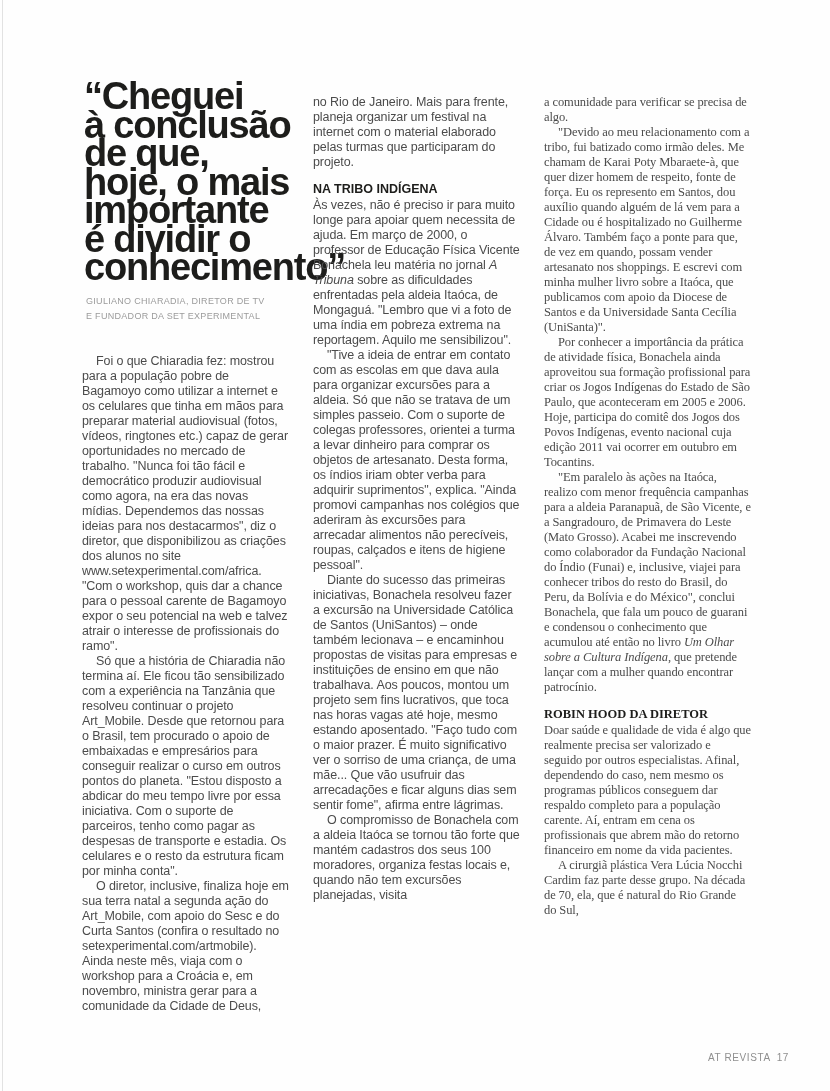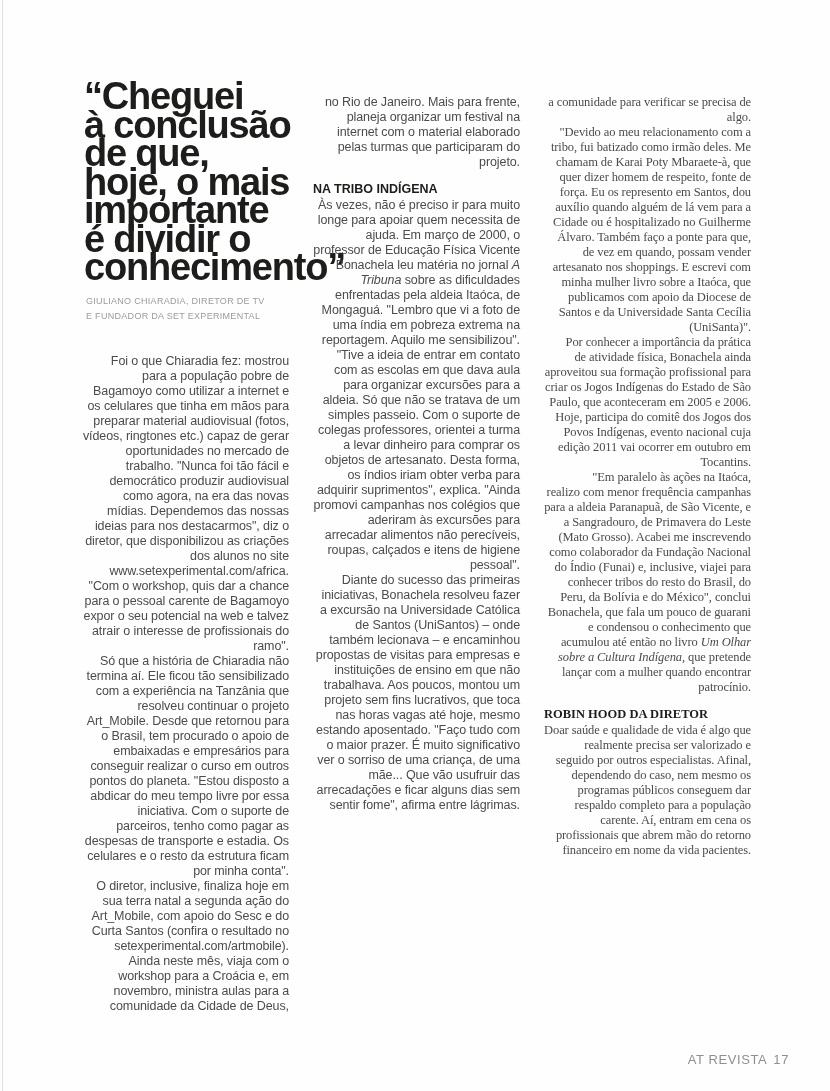--- a/index.html
+++ b/index.html
@@ -51,39 +51,39 @@
     width: 207px;
     font-size: 12.5px;
     line-height: 15px;
     color: #4b4b4b;
     letter-spacing: -0.1px;
   }
   #col1 { left: 82px;  top: 354px; }
   #col2 { left: 313px; top: 95px; }
   #col3 { left: 544px; top: 95px; font-family: Liberation Serif, serif; }
 
-  .para { text-align: right; }
+  .para { text-align: left; }
   .para.indent { text-indent: 14px; }
   .para i { font-style: italic; }
 
   .sec-heading {
     margin-top: 12px;
     margin-bottom: 1px;
     font-size: 12.5px;
     line-height: 15px;
     font-weight: bold;
     letter-spacing: 0;
     color: #1d1d1b;
   }
 
   .footer {
     position: absolute;
     right: 41px;
     top: 1052px;
-    font-size: 13px;
+    font-size: 10px;
     letter-spacing: 0.6px;
     color: #8f8f8f;
   }
   .footer .pagenum { margin-left: 6px; color: #8f8f8f; }
 </style>
 </head>
 <body>
 
 <div class="page">
   <div class="edge-line"></div>
@@ -95,36 +95,38 @@
 importante
 é dividir o
 conhecimento”</h1>
 
   <div class="attribution">GIULIANO CHIARADIA, DIRETOR DE TV
 E FUNDADOR DA SET EXPERIMENTAL</div>
 
   <div class="col" id="col1">
       <p class="para indent">Foi o que Chiaradia fez: mostrou para a população pobre de Bagamoyo como utilizar a internet e os celulares que tinha em mãos para preparar material audiovisual (fotos, vídeos, ringtones etc.) capaz de gerar oportunidades no mercado de trabalho. "Nunca foi tão fácil e democrático produzir audiovisual como agora, na era das novas mídias. Dependemos das nossas ideias para nos destacarmos", diz o diretor, que disponibilizou as criações dos alunos no site www.setexperimental.com/africa. "Com o workshop, quis dar a chance para o pessoal carente de Bagamoyo expor o seu potencial na web e talvez atrair o interesse de profissionais do ramo".</p>
       <p class="para indent">Só que a história de Chiaradia não termina aí. Ele ficou tão sensibilizado com a experiência na Tanzânia que resolveu continuar o projeto Art_Mobile. Desde que retornou para o Brasil, tem procurado o apoio de embaixadas e empresários para conseguir realizar o curso em outros pontos do planeta. "Estou disposto a abdicar do meu tempo livre por essa iniciativa. Com o suporte de parceiros, tenho como pagar as despesas de transporte e estadia. Os celulares e o resto da estrutura ficam por minha conta".</p>
-      <p class="para indent">O diretor, inclusive, finaliza hoje em sua terra natal a segunda ação do Art_Mobile, com apoio do Sesc e do Curta Santos (confira o resultado no setexperimental.com/artmobile). Ainda neste mês, viaja com o workshop para a Croácia e, em novembro, ministra aulas para a comunidade da Cidade de Deus,</p>
+      <p class="para indent">O diretor, inclusive, finaliza hoje em sua terra natal a segunda ação do Art_Mobile, com apoio do Sesc e do Curta Santos (confira o resultado no setexperimental.com/artmobile). Ainda neste mês, viaja com o workshop para a Croácia e, em novembro, ministra gerar para a comunidade da Cidade de Deus,</p>
     </div>
 
   <div class="col" id="col2">
       <p class="para">no Rio de Janeiro. Mais para frente, planeja organizar um festival na internet com o material elaborado pelas turmas que participaram do projeto.</p>
       <h3 class="sec-heading">NA TRIBO INDÍGENA</h3>
       <p class="para">Às vezes, não é preciso ir para muito longe para apoiar quem necessita de ajuda. Em março de 2000, o professor de Educação Física Vicente Bonachela leu matéria no jornal <i>A Tribuna</i> sobre as dificuldades enfrentadas pela aldeia Itaóca, de Mongaguá. "Lembro que vi a foto de uma índia em pobreza extrema na reportagem. Aquilo me sensibilizou".</p>
       <p class="para indent">"Tive a ideia de entrar em contato com as escolas em que dava aula para organizar excursões para a aldeia. Só que não se tratava de um simples passeio. Com o suporte de colegas professores, orientei a turma a levar dinheiro para comprar os objetos de artesanato. Desta forma, os índios iriam obter verba para adquirir suprimentos", explica. "Ainda promovi campanhas nos colégios que aderiram às excursões para arrecadar alimentos não perecíveis, roupas, calçados e itens de higiene pessoal".</p>
       <p class="para indent">Diante do sucesso das primeiras iniciativas, Bonachela resolveu fazer a excursão na Universidade Católica de Santos (UniSantos) – onde também lecionava – e encaminhou propostas de visitas para empresas e instituições de ensino em que não trabalhava. Aos poucos, montou um projeto sem fins lucrativos, que toca nas horas vagas até hoje, mesmo estando aposentado. "Faço tudo com o maior prazer. É muito significativo ver o sorriso de uma criança, de uma mãe... Que vão usufruir das arrecadações e ficar alguns dias sem sentir fome", afirma entre lágrimas.</p>
+      <p class="para indent">O compromisso de Bonachela com a aldeia Itaóca se tornou tão forte que mantém cadastros dos seus 100 moradores, organiza festas locais e, quando não tem excursões planejadas, visita</p>
     </div>
 
   <div class="col" id="col3">
       <p class="para">a comunidade para verificar se precisa de algo.</p>
       <p class="para indent">"Devido ao meu relacionamento com a tribo, fui batizado como irmão deles. Me chamam de Karai Poty Mbaraete-à, que quer dizer homem de respeito, fonte de força. Eu os represento em Santos, dou auxílio quando alguém de lá vem para a Cidade ou é hospitalizado no Guilherme Álvaro. Também faço a ponte para que, de vez em quando, possam vender artesanato nos shoppings. E escrevi com minha mulher livro sobre a Itaóca, que publicamos com apoio da Diocese de Santos e da Universidade Santa Cecília (UniSanta)".</p>
       <p class="para indent">Por conhecer a importância da prática de atividade física, Bonachela ainda aproveitou sua formação profissional para criar os Jogos Indígenas do Estado de São Paulo, que aconteceram em 2005 e 2006. Hoje, participa do comitê dos Jogos dos Povos Indígenas, evento nacional cuja edição 2011 vai ocorrer em outubro em Tocantins.</p>
       <p class="para indent">"Em paralelo às ações na Itaóca, realizo com menor frequência campanhas para a aldeia Paranapuã, de São Vicente, e a Sangradouro, de Primavera do Leste (Mato Grosso). Acabei me inscrevendo como colaborador da Fundação Nacional do Índio (Funai) e, inclusive, viajei para conhecer tribos do resto do Brasil, do Peru, da Bolívia e do México", conclui Bonachela, que fala um pouco de guarani e condensou o conhecimento que acumulou até então no livro <i>Um Olhar sobre a Cultura Indígena</i>, que pretende lançar com a mulher quando encontrar patrocínio.</p>
       <h3 class="sec-heading">ROBIN HOOD DA DIRETOR</h3>
       <p class="para">Doar saúde e qualidade de vida é algo que realmente precisa ser valorizado e seguido por outros especialistas. Afinal, dependendo do caso, nem mesmo os programas públicos conseguem dar respaldo completo para a população carente. Aí, entram em cena os profissionais que abrem mão do retorno financeiro em nome da vida pacientes.</p>
+      <p class="para indent">A cirurgiã plástica Vera Lúcia Nocchi Cardim faz parte desse grupo. Na década de 70, ela, que é natural do Rio Grande do Sul,</p>
     </div>
 
   <div class="footer">
     <span>AT REVISTA</span><span class="pagenum">17</span>
   </div>
 </div>
 
 </body></html>

